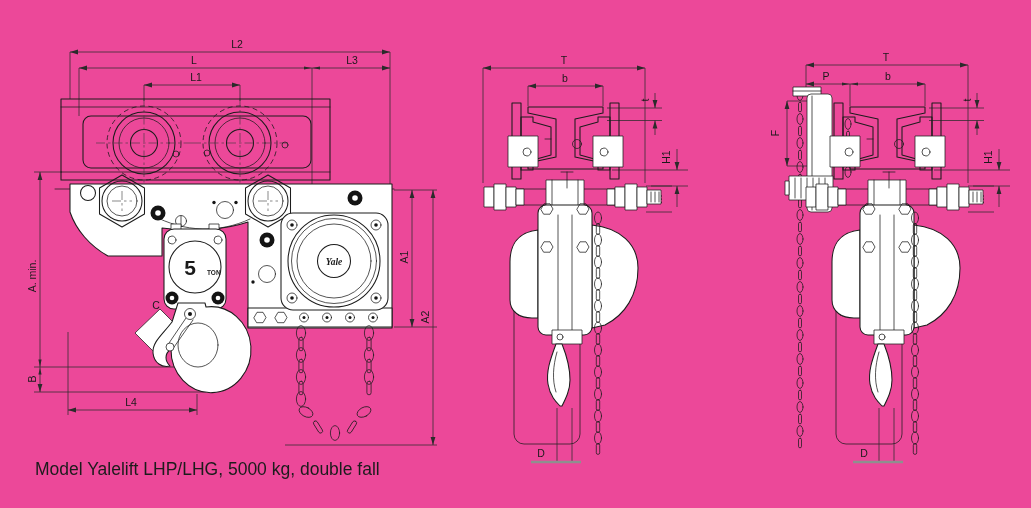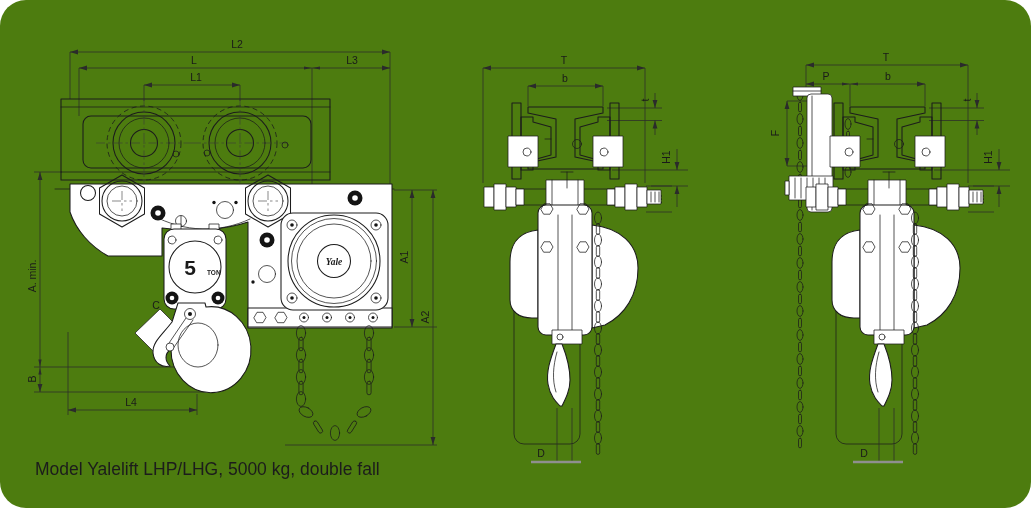--- a/index.html
+++ b/index.html
@@ -1,16 +1,16 @@
 <!DOCTYPE html>
 <html><head>
 <meta charset="utf-8">
 <style>
   html,body{margin:0;padding:0;background:#fff;}
-  .stage{width:1031px;height:508px;position:relative;background:#4d7c0f;overflow:hidden;border-radius:26px;}
+  .stage{width:1031px;height:508px;position:relative;background:#ec4899;overflow:hidden;}
   svg{display:block;}
   svg text{font-family:"Liberation Sans", sans-serif;fill:#1a1a1a;}
   .t10{font-size:10.5px;}
   .cap{font-size:17.5px;fill:#1c1c1c;}
   .yale{font:italic 700 9.5px "Liberation Serif", serif;}
   .cap5{font:700 21px "Liberation Sans", sans-serif;}
   .capT{font:700 6.5px "Liberation Sans", sans-serif;}
   .ln{fill:none;stroke:#1c1c1c;stroke-width:1.05;stroke-linejoin:round;stroke-linecap:round;}
   .ln2{fill:none;stroke:#1c1c1c;stroke-width:.75;stroke-linejoin:round;stroke-linecap:round;}
   .fw{fill:#fff;stroke:#1c1c1c;stroke-width:1.05;stroke-linejoin:round;}

